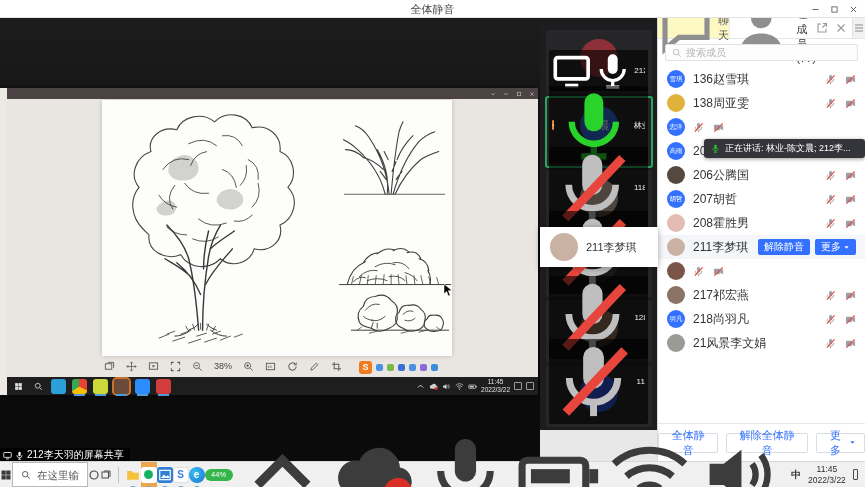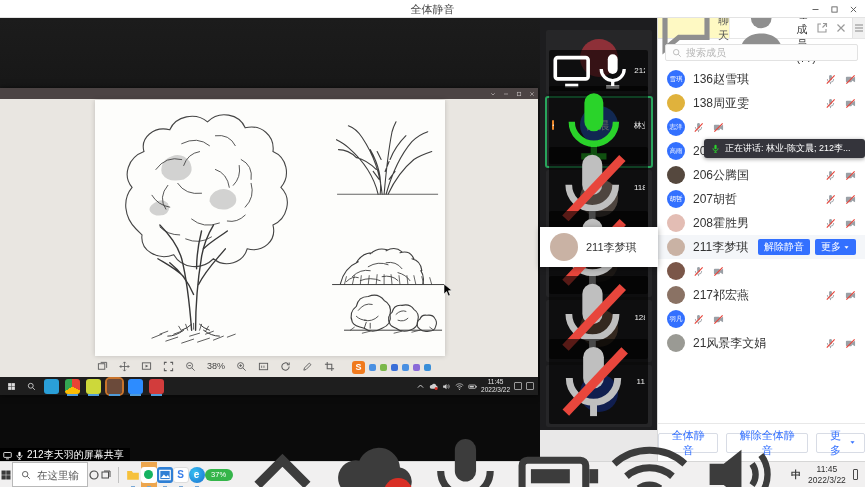--- a/index.html
+++ b/index.html
@@ -9,21 +9,21 @@
 
   
   .titlebar { position:absolute; left:0; top:0; width:865px; height:18px; background:#ffffff; border-bottom:1px solid #e3e3e3; z-index:20; }
   .titlebar .title { position:absolute; left:0; right:0; top:0; height:18px; line-height:18px; text-align:center; font-size:11px; color:#4a4a4a; }
   .win-controls { position:absolute; right:2px; top:0; height:18px; display:flex; align-items:center; z-index:2; }
   .win-controls .wc { width:19px; height:18px; display:flex; align-items:center; justify-content:center; color:#555; cursor:default; }
   .wc svg { width:9px; height:9px; }
 
   
   .stage { position:absolute; left:0; top:18px; width:540px; height:443px; background:linear-gradient(#1c1c1c,#0b0b0b 60%); overflow:hidden; }
-  .remote { position:absolute; left:0; top:70px; width:538px; height:307px; background:#edeae6; box-shadow:0 0 6px rgba(0,0,0,.6); }
+  .remote { position:absolute; left:0; top:70px; width:538px; height:307px; background:#edeae6; box-shadow:0 0 6px rgba(0,0,0,.6);padding-left:7px; }
   .remote-titlebar { position:relative; height:11px; background:#4c4444; }
   .remote-controls { position:absolute; right:3px; top:0; height:11px; display:flex; gap:7px; align-items:center; color:#c9c2c2; }
   .remote-controls svg { width:6px; height:6px; }
   .remote-content { position:relative; height:278px; background:#e9e6e1; }
   .sketch-panel { position:absolute; left:95px; top:1px; width:350px; height:256px; background:#fdfdfb; box-shadow:0 0 5px rgba(0,0,0,.18); }
   .sketch-panel svg { width:100%; height:100%; }
 
   .viewer-bar { position:absolute; left:68px; bottom:2px; width:296px; height:18px; display:flex; align-items:center; justify-content:center; gap:11px; color:#5c5c5c; }
   .viewer-bar .vi { display:flex; align-items:center; }
   .viewer-bar svg { width:11px; height:11px; }
@@ -754,20 +754,21 @@
                 <path d="M15 10l7-4v12l-7-4z" fill="currentColor"></path>
                 <line x1="3" y1="21" x2="21" y2="3" stroke="#e8463c" stroke-width="2.6"></line>
               </svg>
             </span>
     </span>
 
   </div>
 
   <div class="m-row">
     <span class="m-avatar" style="background: rgb(51, 112, 255);">羽凡</span>
+    <span class="m-name">218尚羽凡</span>
     <span class="m-icons">
       <span style="display: inline-flex;">
               <svg viewBox="0 0 24 24" style="width:11px;height:11px">
                 <rect x="9" y="2" width="6" height="12" rx="3" fill="currentColor"></rect>
                 <path d="M5 11a7 7 0 0 0 14 0" fill="none" stroke="currentColor" stroke-width="2"></path>
                 <path d="M12 18v4" stroke="currentColor" stroke-width="2"></path>
                 <line x1="4" y1="21" x2="21" y2="3" stroke="#e8463c" stroke-width="2.6"></line>
               </svg>
             </span>
       <span style="display: inline-flex;">
@@ -890,21 +891,21 @@
           </svg>
         </span>
       </div>
     <div class="tb-app">
         <span class="app-glyph" style="background:#fff;color:#3a7fe8;border:1px solid #ddd">S</span>
       </div>
     <div class="tb-app">
         <span class="app-glyph" style="border-radius:50%;background:radial-gradient(circle at 35% 35%,#35c1f1,#1b6fd0)">e</span>
       </div>
     <div class="tb-tray">
-      <span class="batt-pill">37%</span>
+      <span class="batt-pill">44%</span>
       <span style="display: inline-flex;">
           <svg viewBox="0 0 24 24" style="width: 100%; height: 100%;">
             <path d="M5 15l7-7 7 7" fill="none" stroke="currentColor" stroke-width="2.6"></path>
           </svg>
         </span>
       <span style="position: relative; display: inline-flex;">
           <svg viewBox="0 0 24 24" style="width: 100%; height: 100%;">
             <path d="M7 18a5 5 0 1 1 1-9.9A6 6 0 0 1 19.5 10 4 4 0 0 1 18 18z" fill="currentColor"></path>
             <circle cx="19" cy="17" r="4" fill="#d92f25"></circle>
           </svg>

